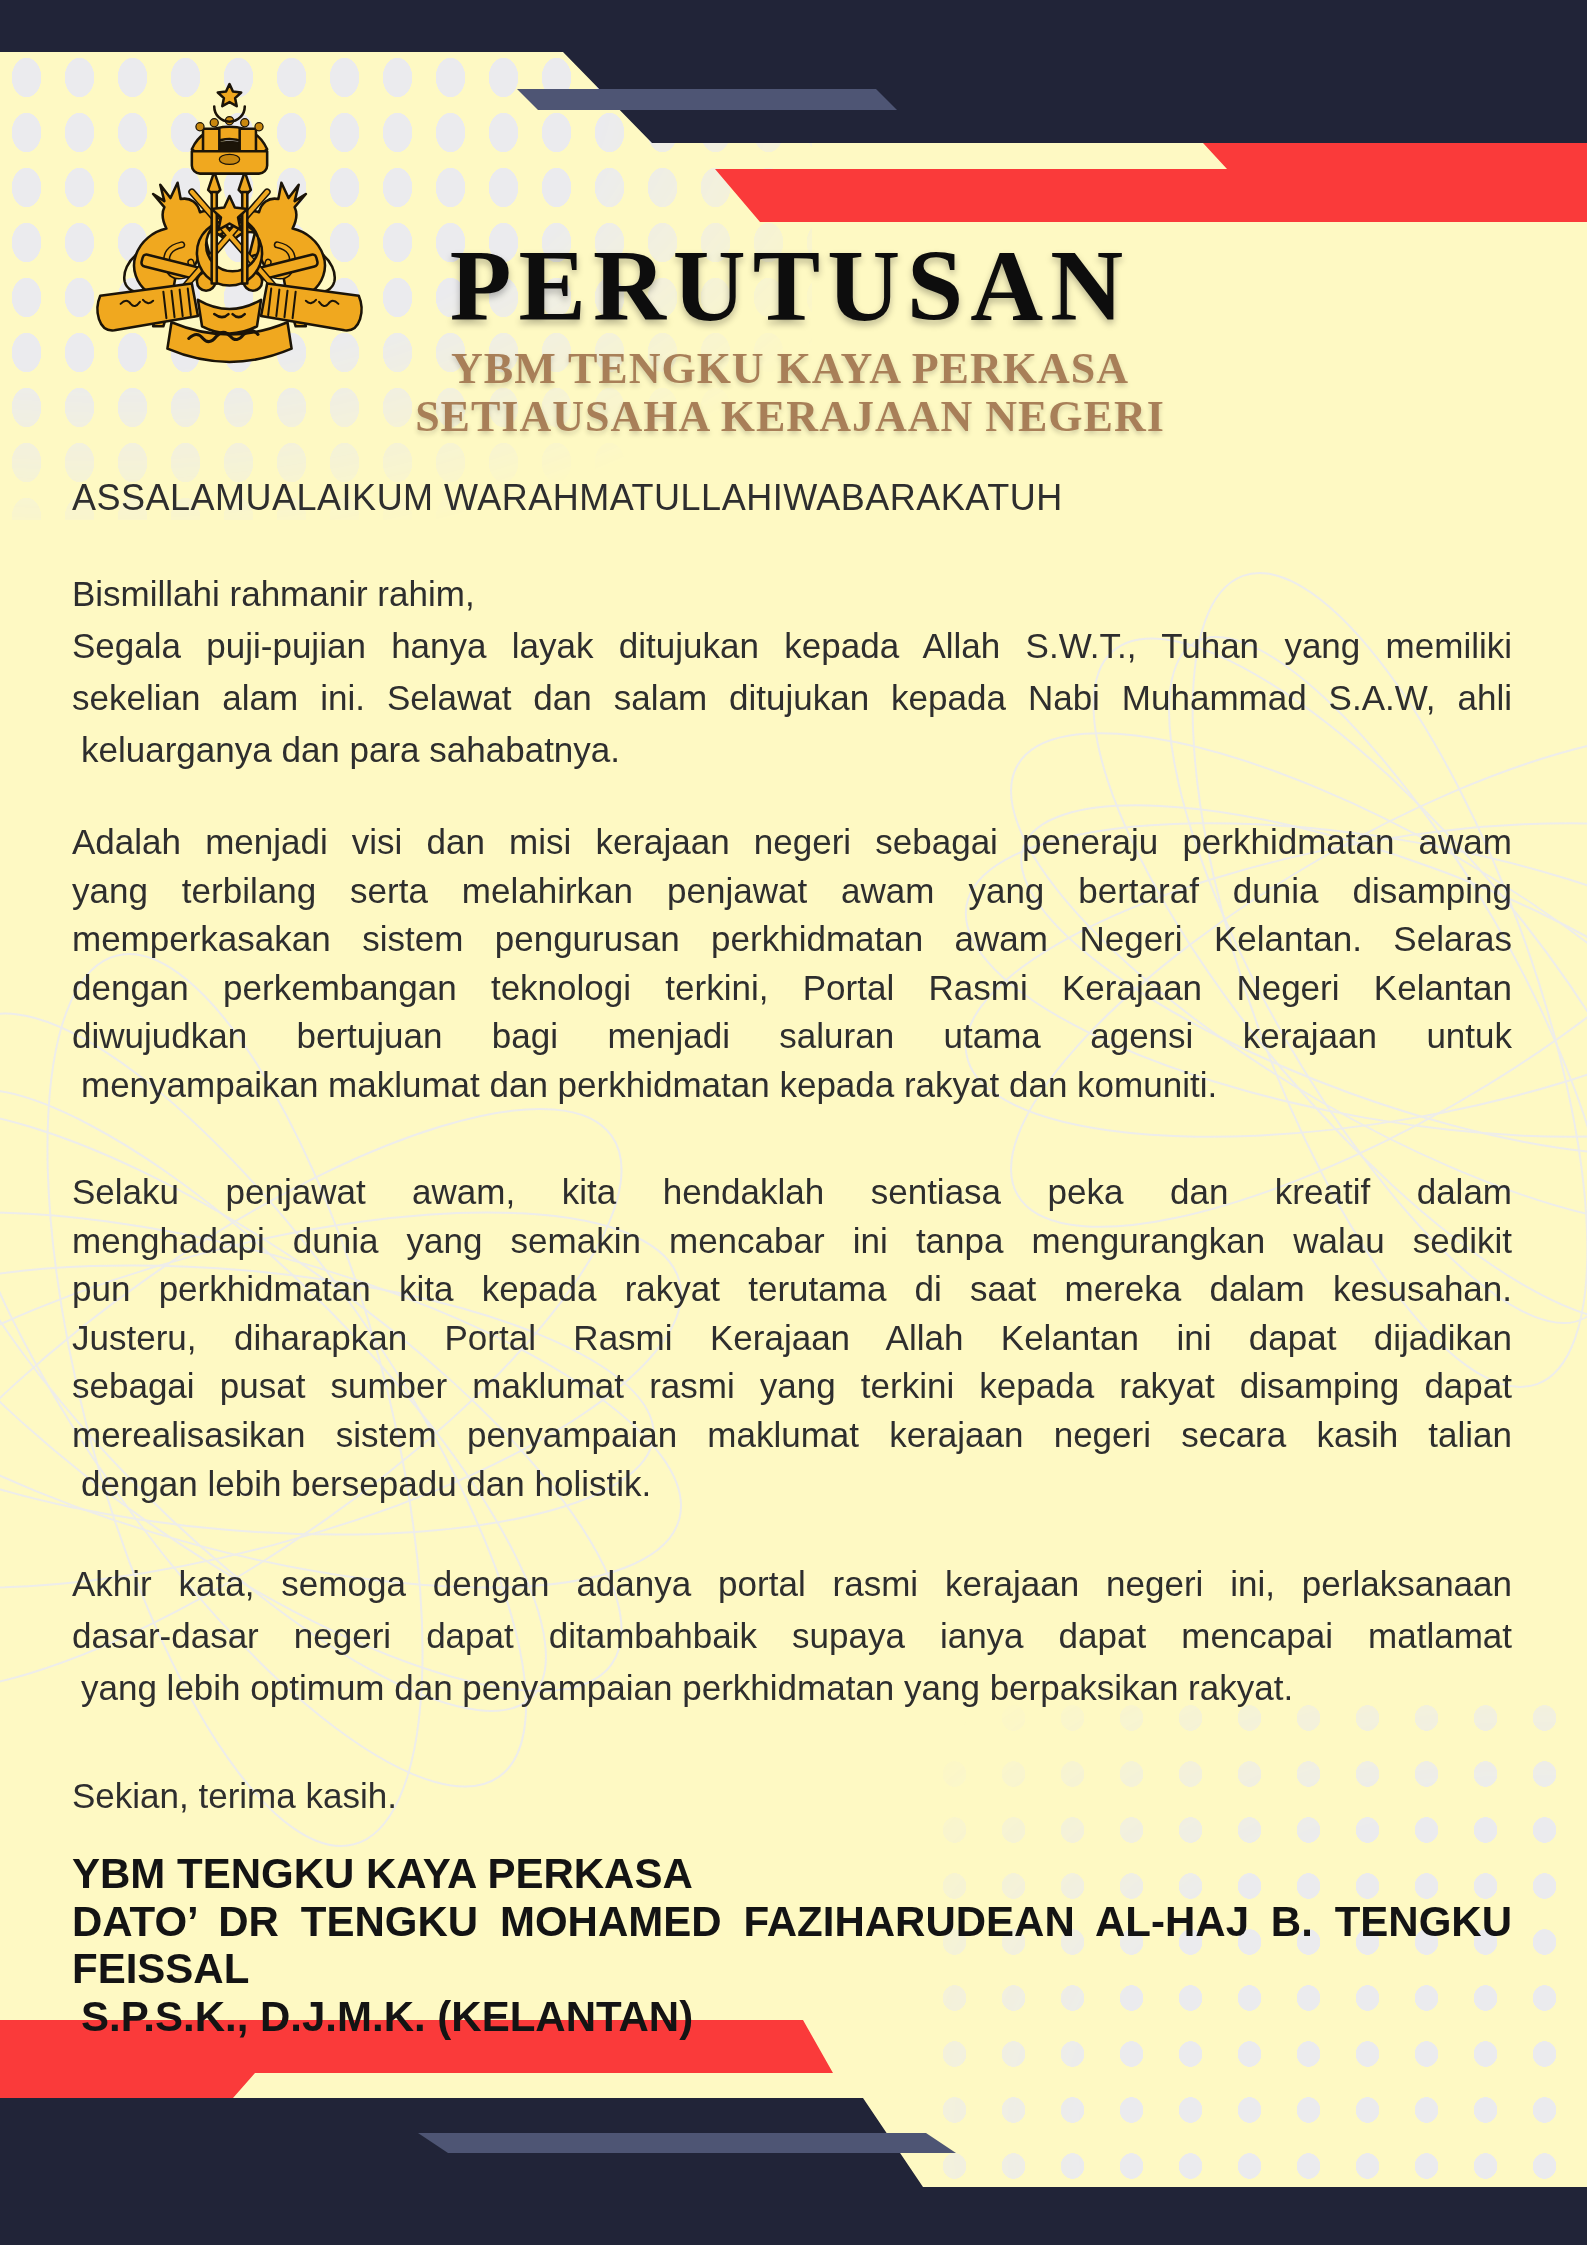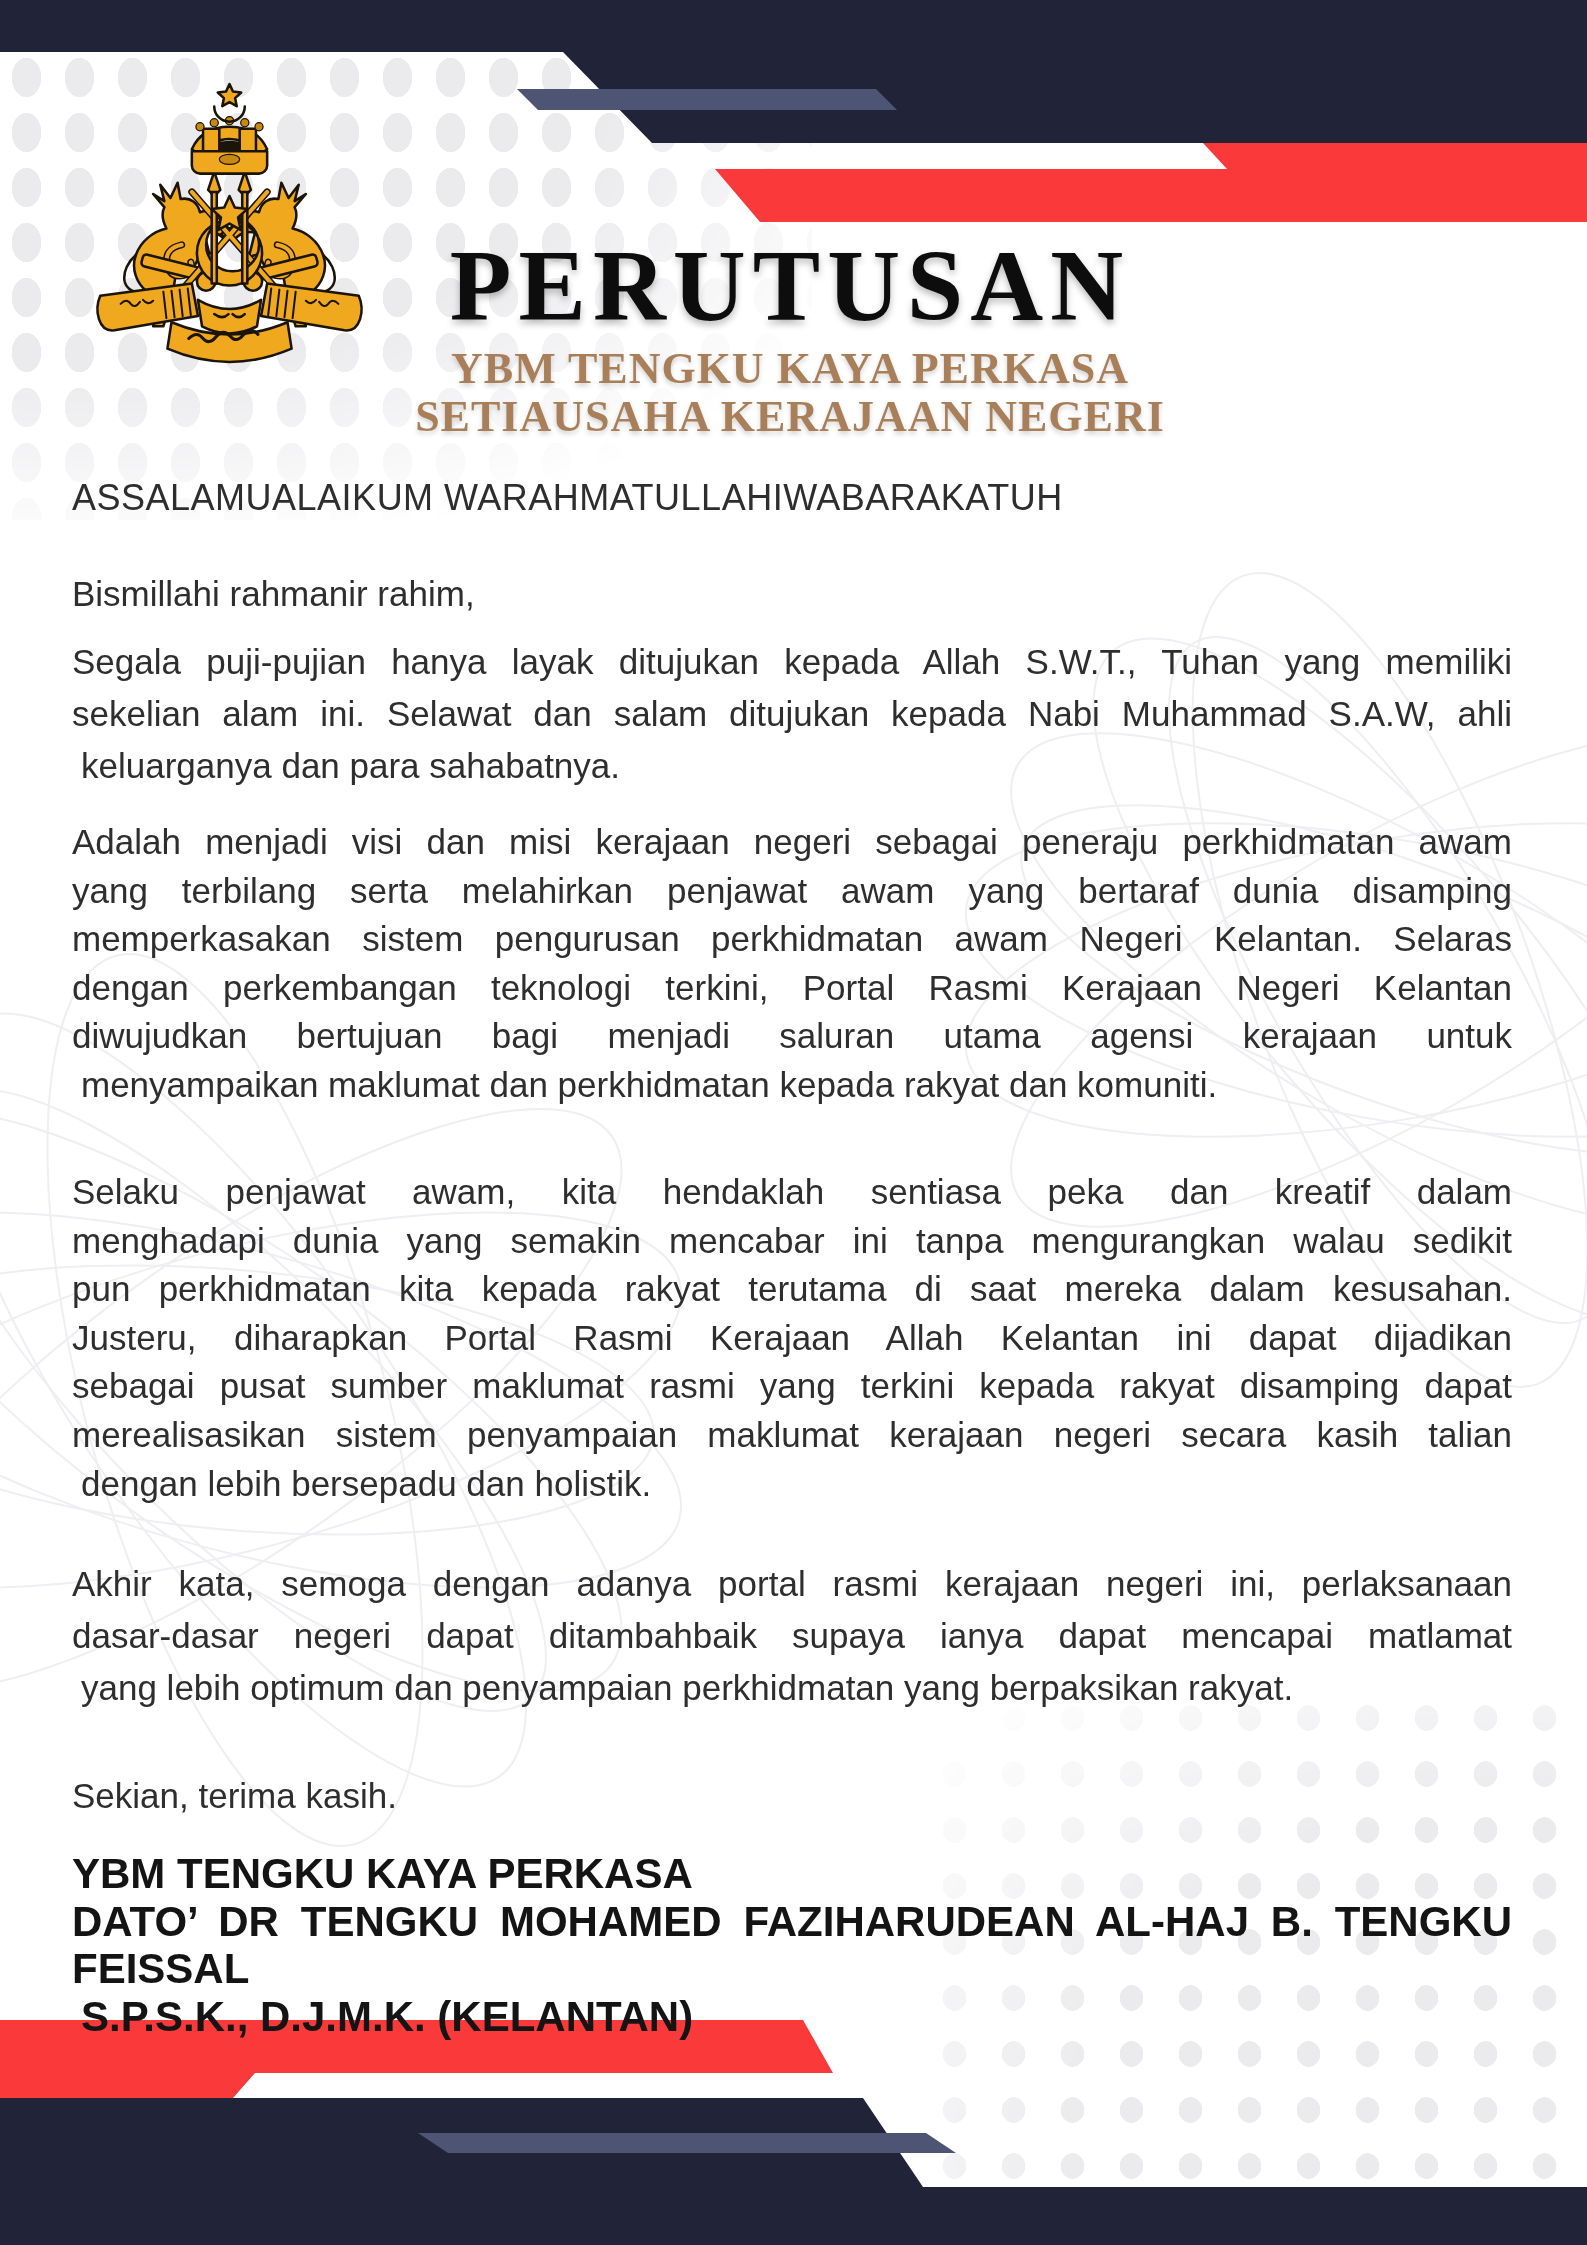--- a/index.html
+++ b/index.html
@@ -1,18 +1,18 @@
 <!DOCTYPE html>
 <html style="--navy: #212438; --slate: #4e5574; --red: #fa3a3a; --brown: #a87f58; --ink: #2e2e2e; --dot: #ebebee; --swirl: #ebebf1; --gold: #f0a81f; --gold-dark: #c9880f; --outline: #1b1408;"><head>
 <meta charset="utf-8">
 <style>
   html,body{margin:0;padding:0;background:#888;}
   .page{
     position:relative; width:1587px; height:2245px;
-    background:#ffffff; overflow:hidden;
+    background:#fef9c3; overflow:hidden;
     font-family:"Liberation Sans","DejaVu Sans",sans-serif;
   }
   .layer{position:absolute;inset:0;pointer-events:none;}
   
   .navy-top   {background:var(--navy); clip-path:polygon(0 0,1587px 0,1587px 143px,652px 143px,563px 52px,0 52px); z-index:3;}
   .slate-top  {background:var(--slate);clip-path:polygon(517px 89px,876px 89px,897px 110px,538px 110px); z-index:4;}
   .red-top    {background:var(--red);  clip-path:polygon(1203px 143px,1587px 143px,1587px 222px,760px 222px,715px 169px,1227px 169px); z-index:3;}
   .red-bottom {background:var(--red);  clip-path:polygon(0 2020px,803px 2020px,833px 2073px,255px 2073px,233px 2098px,0 2098px); z-index:3;}
   .navy-bottom{background:var(--navy); clip-path:polygon(0 2098px,863px 2098px,923px 2187px,1587px 2187px,1587px 2245px,0 2245px); z-index:3;}
   .slate-bottom{background:var(--slate);clip-path:polygon(418px 2133px,926px 2133px,956px 2153px,448px 2153px); z-index:4;}
@@ -46,21 +46,21 @@
   .doc-subtitle{
     margin-top:8px;font-family:"Liberation Serif","DejaVu Serif",serif;font-weight:700;
     font-size:44px;line-height:48px;letter-spacing:1px;color:var(--brown);
     text-shadow:0 3px 5px rgba(0,0,0,.18);
   }
   
   .textcol{position:absolute;left:72px;width:1440px;z-index:5;color:var(--ink);
     font-size:35px;}
   .greeting{top:472px;font-size:36px;letter-spacing:.5px;line-height:52px;}
   .blk-bismillah{top:568px;line-height:52px;}
-  .blk-p1{top:636px;line-height:52px;}
+  .blk-p1{top:620px;line-height:52px;}
   .blk-p2{top:818px;line-height:48.5px;}
   .blk-p3{top:1168px;line-height:48.6px;}
   .blk-p4{top:1558px;line-height:52px;}
   .blk-closing{top:1770px;line-height:52px;}
   .signature{top:1850px;line-height:47.5px;font-weight:700;font-size:42px;color:#141414;letter-spacing:0;}
   .tline{text-align:justify;text-align-last:justify;}
   .tline-last{text-align-last:left;margin-left:9px;}
   .signature .tline{text-align-last:left;}
 </style>
 </head>

